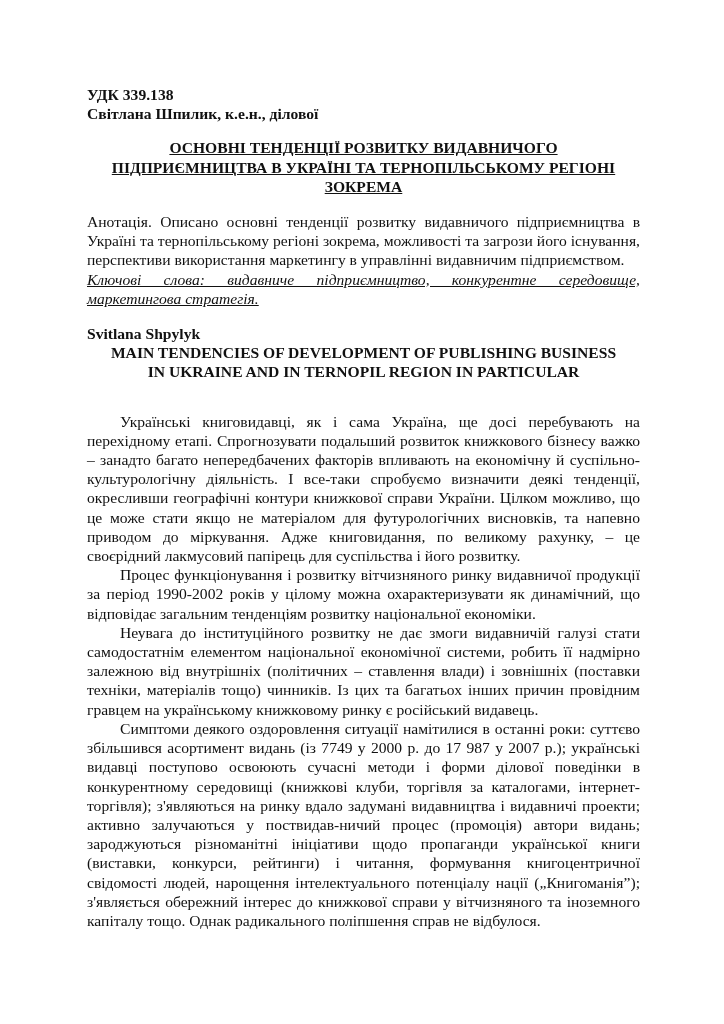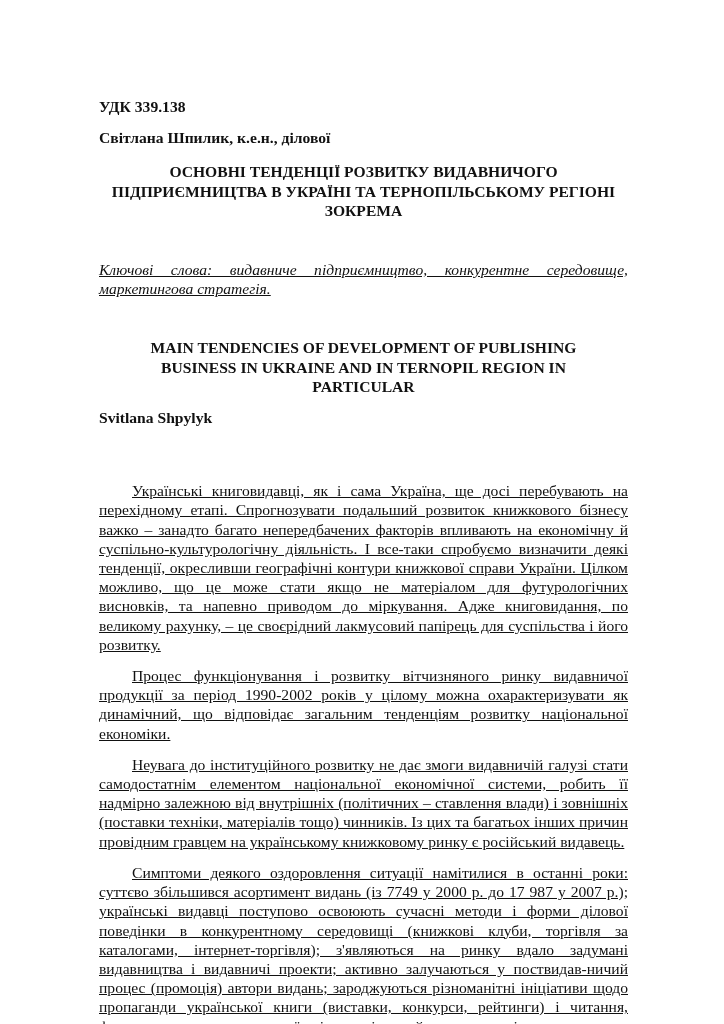--- a/index.html
+++ b/index.html
@@ -4,43 +4,44 @@
   <style>
     html, body { margin: 0; padding: 0; background: #ffffff; }
     body { width: 724px; height: 1024px; position: relative; overflow: hidden; }
     .page {
       position: absolute; left: 87px; top: 85px; width: 553px;
       font-family: "Liberation Serif", "DejaVu Serif", serif;
       font-size: 15.6px; line-height: 19.2px; color: #111;
     }
     .b { font-weight: bold; }
     .center { text-align: center; }
-    .title { font-weight: bold; text-align: center; margin-top: 15px; padding: 0 4px; }
+    .title { font-weight: bold; text-align: center; margin-top: 15px; padding: 0 4px; text-decoration: underline; }
     .justify { text-align: justify; }
     .i { font-style: italic; text-decoration: underline; }
     .gap { height: 16px; }
     .gap-sm { height: 14px; }
-    p { margin: 12px; }
-    .para { text-indent: 33px; text-align: justify; text-decoration: underline; }
+    p { margin: 0; }
+    .para { text-indent: 33px; text-align: justify; }
   </style>
 </head>
 <body>
 
 <div class="page">
   <p class="b">УДК 339.138</p>
   <p class="b">Світлана Шпилик, к.е.н., ділової</p>
 
   <p class="title">ОСНОВНІ ТЕНДЕНЦІЇ РОЗВИТКУ ВИДАВНИЧОГО ПІДПРИЄМНИЦТВА В УКРАЇНІ ТА ТЕРНОПІЛЬСЬКОМУ РЕГІОНІ ЗОКРЕМА</p>
 
   <div class="gap"></div>
+  <p class="justify">Анотація. Описано основні тенденції розвитку видавничого підприємництва в Україні та тернопільському регіоні зокрема, можливості та загрози його існування, перспективи використання маркетингу в управлінні видавничим підприємством.</p>
   <p class="justify i">Ключові слова: видавниче підприємництво, конкурентне середовище, маркетингова стратегія.</p>
 
   <div class="gap"></div>
+  <p class="b">Svitlana Shpylyk</p>
   <p class="b center" style="padding:0 20px;">MAIN TENDENCIES OF DEVELOPMENT OF PUBLISHING BUSINESS IN UKRAINE AND IN TERNOPIL REGION IN PARTICULAR</p>
-  <p class="b">Svitlana Shpylyk</p>
 
   <div class="gap"></div>
 
   <div class="gap-sm"></div>
   <p class="para">Українські книговидавці, як і сама Україна, ще досі перебувають на перехідному етапі. Спрогнозувати подальший розвиток книжкового бізнесу важко – занадто багато непередбачених факторів впливають на економічну й суспільно-культурологічну діяльність. І все-таки  спробуємо визначити деякі тенденції, окресливши географічні контури книжкової справи України. Цілком можливо, що це може стати якщо не матеріалом для футурологічних висновків, та напевно приводом до міркування. Адже книговидання, по великому рахунку, – це своєрідний лакмусовий папірець для суспільства і його розвитку.</p>
   <p class="para">Процес функціонування і розвитку вітчизняного ринку видавничої продукції за період 1990-2002 років у цілому можна охарактеризувати як динамічний, що відповідає загальним тенденціям розвитку національної економіки.</p>
   <p class="para">Неувага до інституційного розвитку не дає змоги видавничій галузі стати самодостатнім елементом національної економічної системи, робить її надмірно залежною від внутрішніх (політичних – ставлення влади) і зовнішніх (поставки техніки, матеріалів тощо) чинників. Із цих та багатьох інших причин провідним гравцем на українському книжковому ринку є російський видавець.</p>
   <p class="para">Симптоми деякого оздоровлення ситуації намітилися в останні роки: суттєво збільшився асортимент видань (із 7749 у 2000 р. до 17 987 у 2007 р.); українські видавці поступово освоюють сучасні методи і форми ділової поведінки в конкурентному середовищі (книжкові клуби, торгівля за каталогами, інтернет-торгівля); з'являються на ринку вдало задумані видавництва і видавничі проекти; активно залучаються у поствидав-ничий процес (промоція) автори видань; зароджуються різноманітні ініціативи щодо пропаганди української книги (виставки, конкурси, рейтинги) і читання, формування книгоцентричної свідомості людей, нарощення інтелектуального потенціалу нації („Книгоманія”); з'являється обережний інтерес до книжкової справи у вітчизняного та іноземного капіталу тощо. Однак радикального поліпшення справ не відбулося.</p>
 
 </div>

